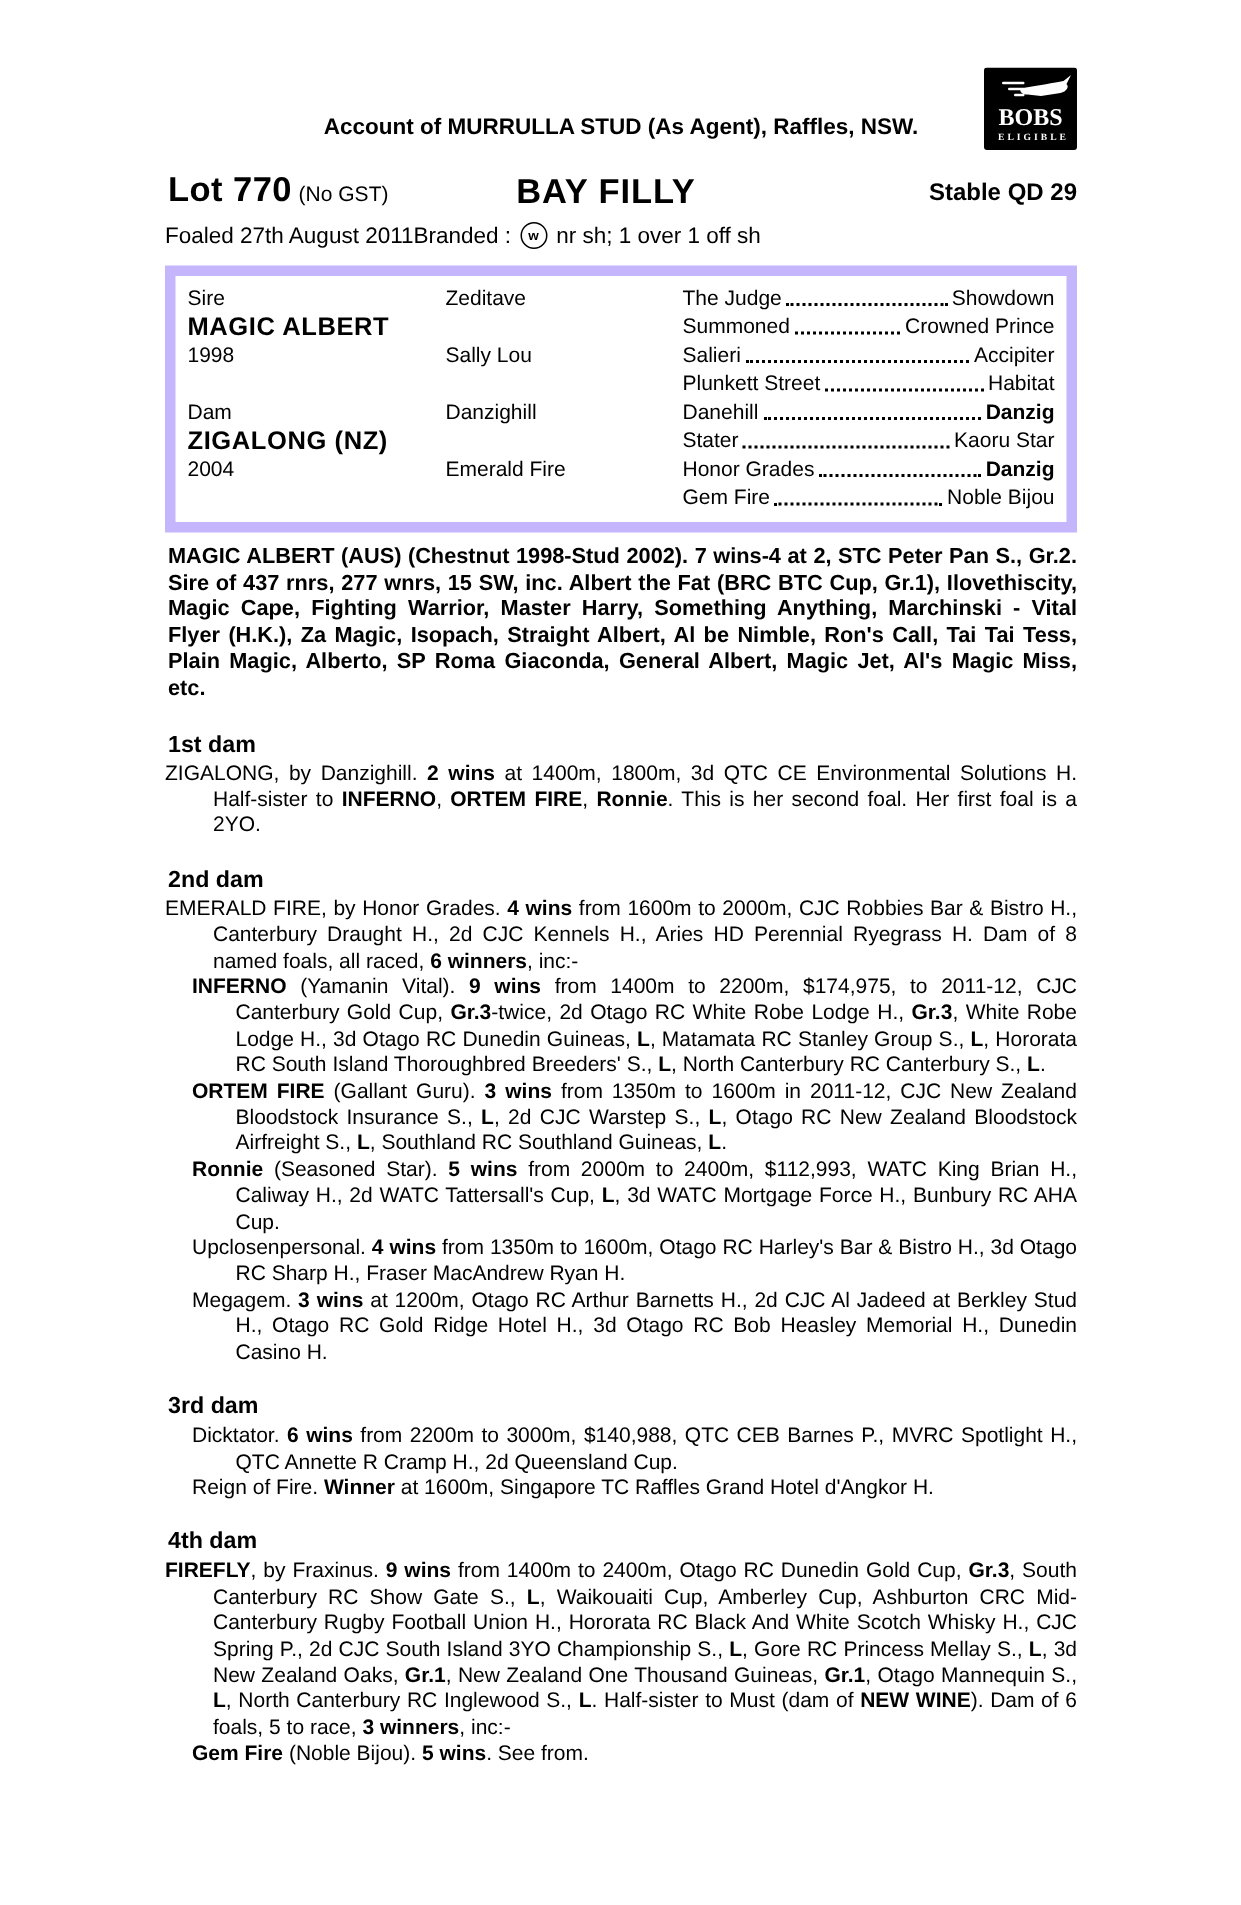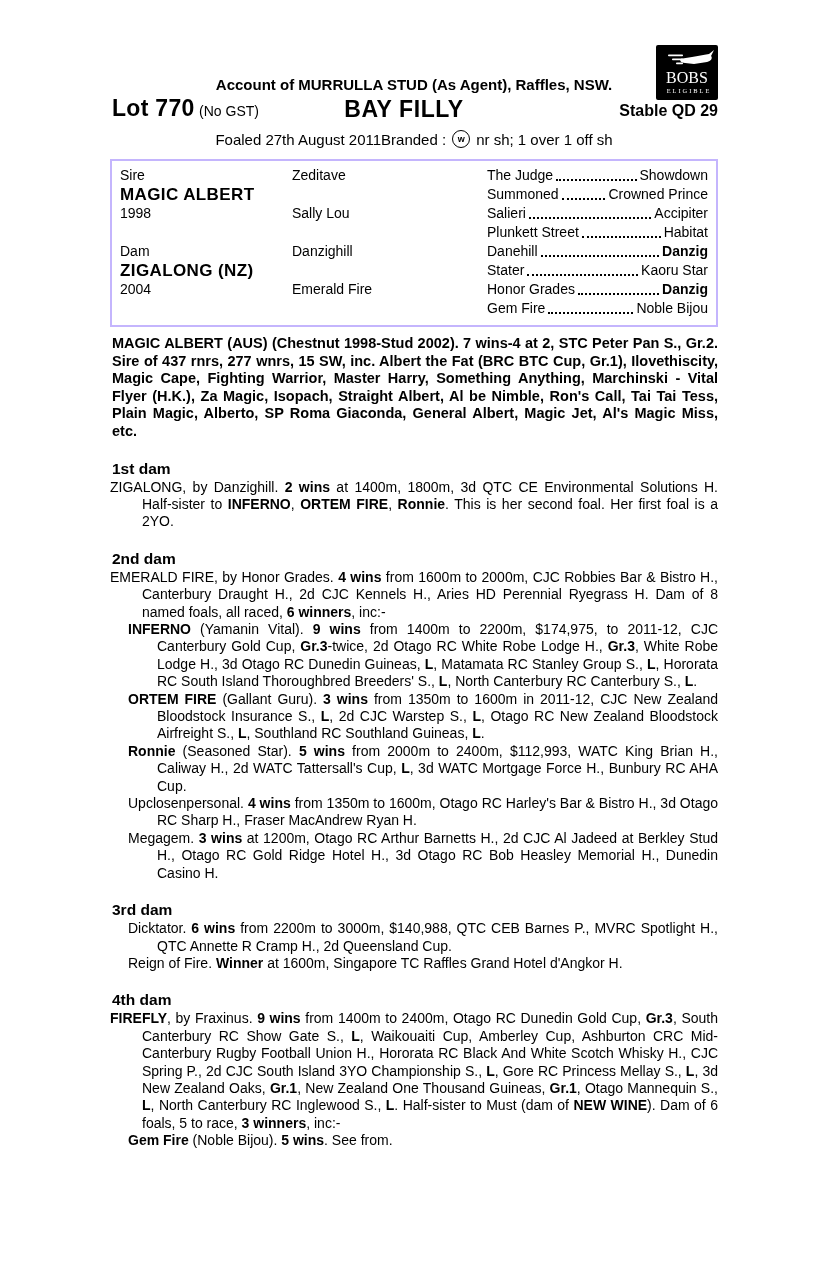--- a/index.html
+++ b/index.html
@@ -2,45 +2,45 @@
 <html><head>
 <meta charset="utf-8">
 <style>
   html,body{margin:0;padding:0;background:#fff;}
   .page{position:relative;width:827px;height:1270px;background:#fff;color:#000;
         font-family:"Liberation Sans",sans-serif;overflow:hidden;}
   .content{position:absolute;left:110px;top:0;width:608px;}
   .b{font-weight:bold;}
 
   
-  .logo{position:absolute;top:45px;left:546px;width:62px;height:55px;}
+  .logo{position:absolute;top:45px;left:546px;width:62px;height:55px;font-weight:bold;}
 
   
   .account{margin-top:76px;text-align:center;font-weight:bold;font-size:15px;}
-  .lot-row{position:relative;margin-top:2px;height:30px;}
+  .lot-row{position:relative;margin-top:20px;height:30px;}
   .lot-left{position:absolute;left:2px;top:0;white-space:nowrap;}
   .lot{font-size:23px;font-weight:bold;letter-spacing:.3px;}
   .gst{font-size:14px;}
   .sex-title{position:absolute;left:0;right:20px;top:1px;text-align:center;
              font-size:23px;font-weight:bold;letter-spacing:.6px;}
   .stable{position:absolute;right:0;top:7px;font-size:16px;font-weight:bold;}
-  .foal-row{display:flex;justify-content:center;align-items:center;
+  .foal-row{display:flex;justify-content:flex-start;align-items:center;
             margin-top:3px;font-size:15px;height:22px;}
   .branded{display:flex;align-items:center;gap:6px;}
   .brand-circle{display:inline-flex;width:16px;height:16px;border:1.6px solid #000;
                 border-radius:50%;align-items:center;justify-content:center;
                 font-size:9px;font-weight:bold;line-height:1;}
 
   
-  .ped-box{border:2px solid #c4b5fd;margin-top:9px;padding:5px 8px 7px 8px;font-size:14px;}
+  .ped-box{border:7px solid #c4b5fd;margin-top:9px;padding:5px 8px 7px 8px;font-size:14px;}
   .ped-row{display:flex;height:19px;line-height:19px;}
   .ped-c1{width:172px;}
   .ped-c1.big{font-weight:bold;font-size:17px;letter-spacing:.4px;}
   .ped-c2{width:158px;}
-  .ped-c3{flex:1;display:flex;margin-left:37px;}
+  .ped-c3{flex:1;display:flex;}
   .ped-c3 .nm{white-space:nowrap;}
   .leader{flex:1;min-width:8px;border-bottom:2px dotted #000;margin:0 3px 4px 3px;}
 
   
   .sire-para{margin:8px 0 0 2px;font-weight:bold;font-size:14.5px;line-height:17.6px;
              text-align:justify;}
 
   
   .dam-head{font-size:15.5px;font-weight:bold;margin:19px 0 1px 2px;}
   p.entry{margin:0;font-size:14px;line-height:17.4px;text-align:justify;}

